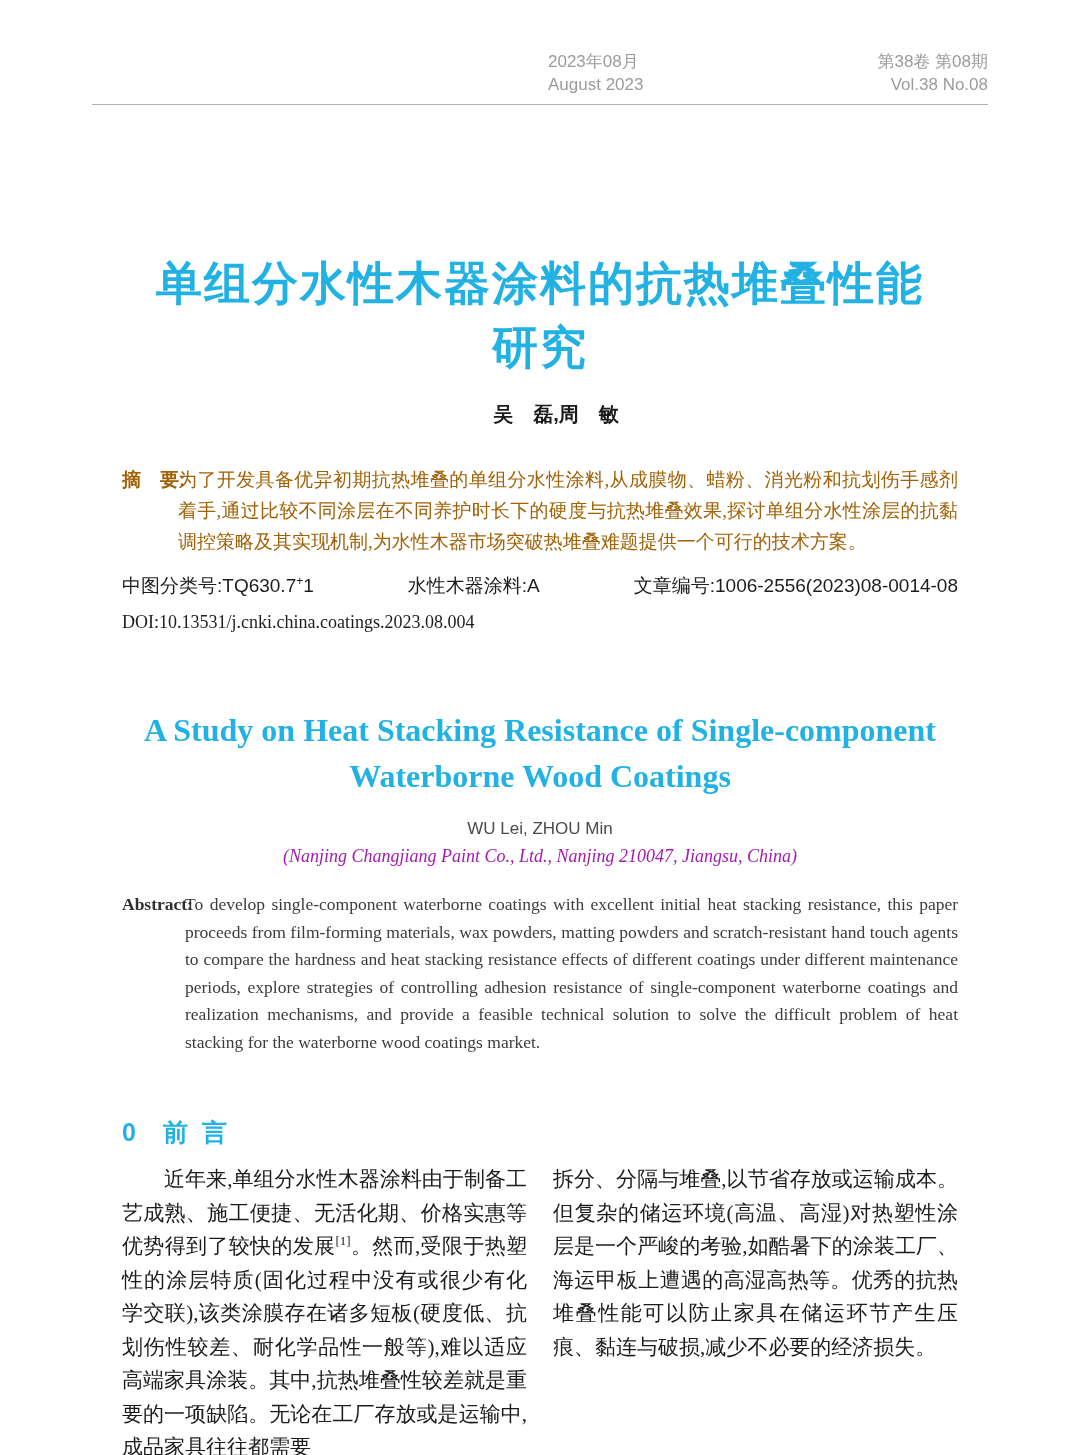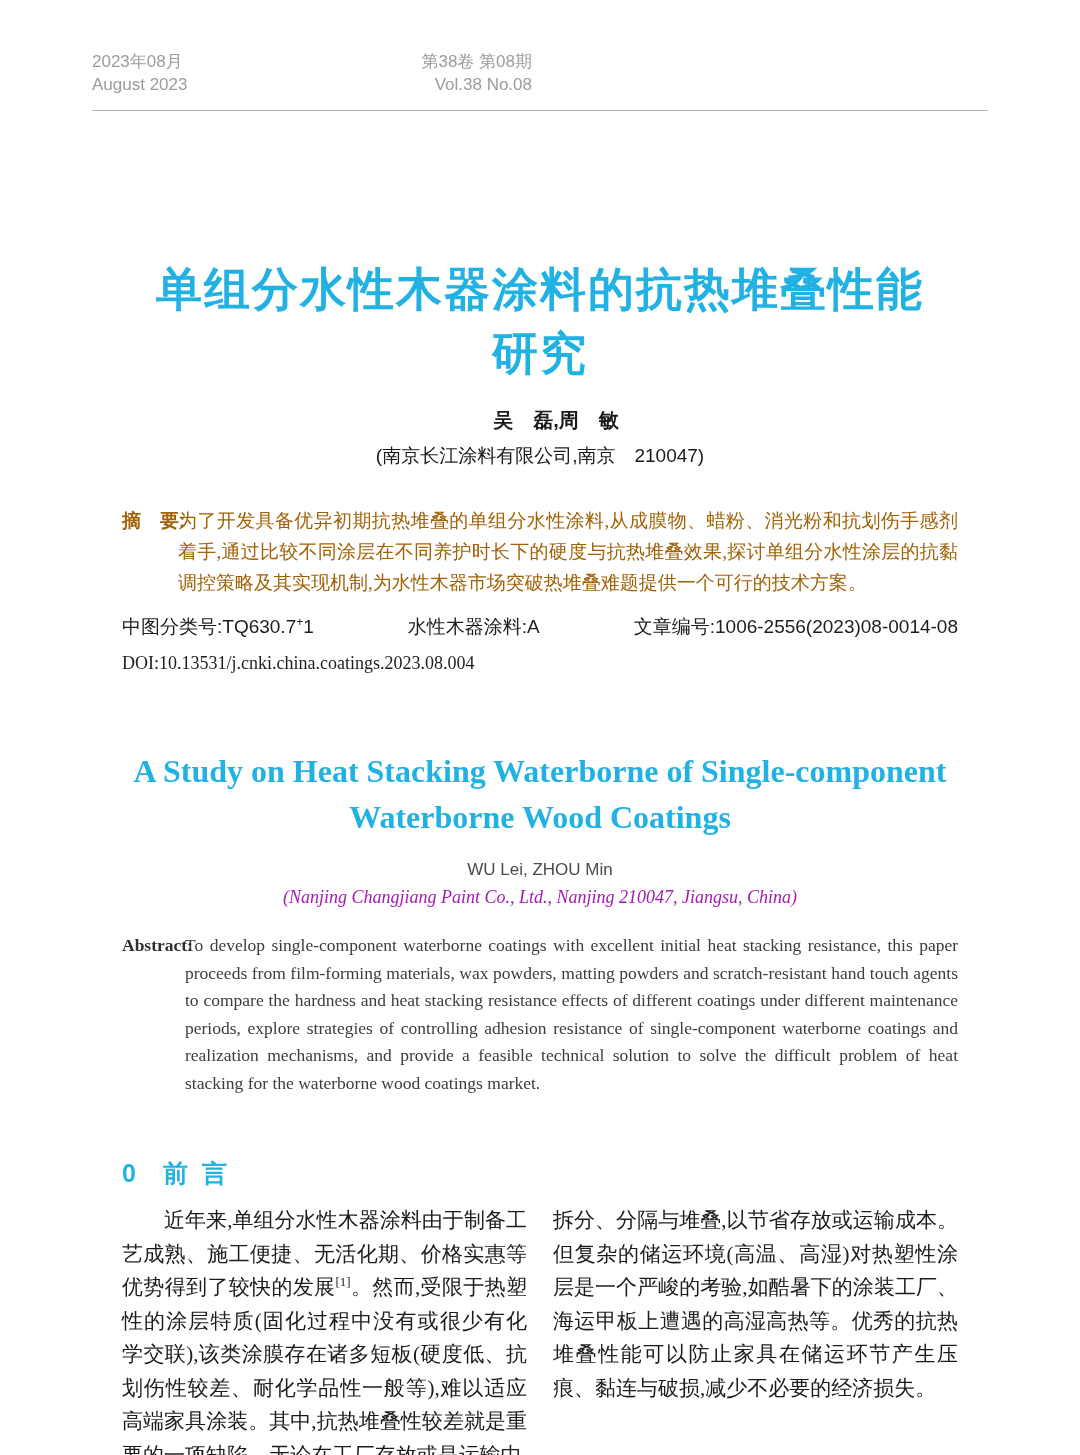--- a/index.html
+++ b/index.html
@@ -6,22 +6,22 @@
   html,body { background:#ffffff; }
   body {
     width:1080px; height:1455px; position:relative; overflow:hidden;
     font-family:"Liberation Serif", serif; color:#222;
   }
   .page { position:absolute; inset:0; }
 
   
   .masthead {
     margin:50px 92px 0 92px;
-    display:flex; justify-content:flex-start; align-items:flex-end;
-    border-bottom:1.5px solid #b3b3b3; padding-bottom:14px;
+    display:flex; justify-content:flex-end; align-items:flex-end;
+    border-bottom:1.5px solid #b3b3b3; padding-bottom:8px;
     font-family:"Liberation Sans", sans-serif;
     color:#9b9b9b; font-size:17px; line-height:23px;
   }
   .mh-col.left   { text-align:left;  width:220px; }
   .mh-col.center { text-align:center; flex:1; }
   .mh-col.right  { text-align:right; width:220px; }
 
   
   .title-cn {
     margin-top:146px; text-align:center;
@@ -111,37 +111,36 @@
       <div>August 2023</div>
     </div>
     <div class="mh-col right">
       <div>第38卷 第08期</div>
       <div>Vol.38 No.08</div>
     </div>
   </div>
 
   <h1 class="title-cn"><span>单组分水性木器涂料的抗热堆叠性能</span><br><span>研究</span></h1>
   <div class="authors-cn">吴　磊,周　敏</div>
-  <div class="affiliation-cn">(南京长江涂料有限公司,南京　210047)</div>
 
   <div class="content">
 
     <div class="abstract-cn">
       <span class="hang-label">摘　要:</span>
       <span>为了开发具备优异初期抗热堆叠的单组分水性涂料,从成膜物、蜡粉、消光粉和抗划伤手感剂着手,通过比较不同涂层在不同养护时长下的硬度与抗热堆叠效果,探讨单组分水性涂层的抗黏调控策略及其实现机制,为水性木器市场突破热堆叠难题提供一个可行的技术方案。</span>
     </div>
 
     <div class="meta-row">
       <span><span class="lbl">中图分类号:</span><span>TQ630.7</span><sup>+</sup><span>1</span></span>
       <span><span class="lbl">水性木器涂料:</span><span>A</span></span>
       <span><span class="lbl">文章编号:</span><span>1006-2556(2023)08-0014-08</span></span>
     </div>
     <div class="doi-line">DOI:10.13531/j.cnki.china.coatings.2023.08.004</div>
 
-    <h2 class="title-en"><span>A Study on Heat Stacking Waterborne of Single-component</span><br><span>Waterborne Wood Coatings</span></h2>
+    <h2 class="title-en"><span>A Study on Heat Stacking Resistance of Single-component</span><br><span>Waterborne Wood Coatings</span></h2>
     <div class="authors-en">WU Lei, ZHOU Min</div>
     <div class="affiliation-en">(Nanjing Changjiang Paint Co., Ltd., Nanjing 210047, Jiangsu, China)</div>
 
     <div class="abstract-en">
       <span class="hang-label">Abstract:</span>
       <span>To develop single-component waterborne coatings with excellent initial heat stacking resistance, this paper proceeds from film-forming materials, wax powders, matting powders and scratch-resistant hand touch agents to compare the hardness and heat stacking resistance effects of different coatings under different maintenance periods, explore strategies of controlling adhesion resistance of single-component waterborne coatings and realization mechanisms, and provide a feasible technical solution to solve the difficult problem of heat stacking for the waterborne wood coatings market.</span>
     </div>
 
     <div class="section-heading">
       <span class="sec-num">0</span><span class="sec-title">前言</span>

